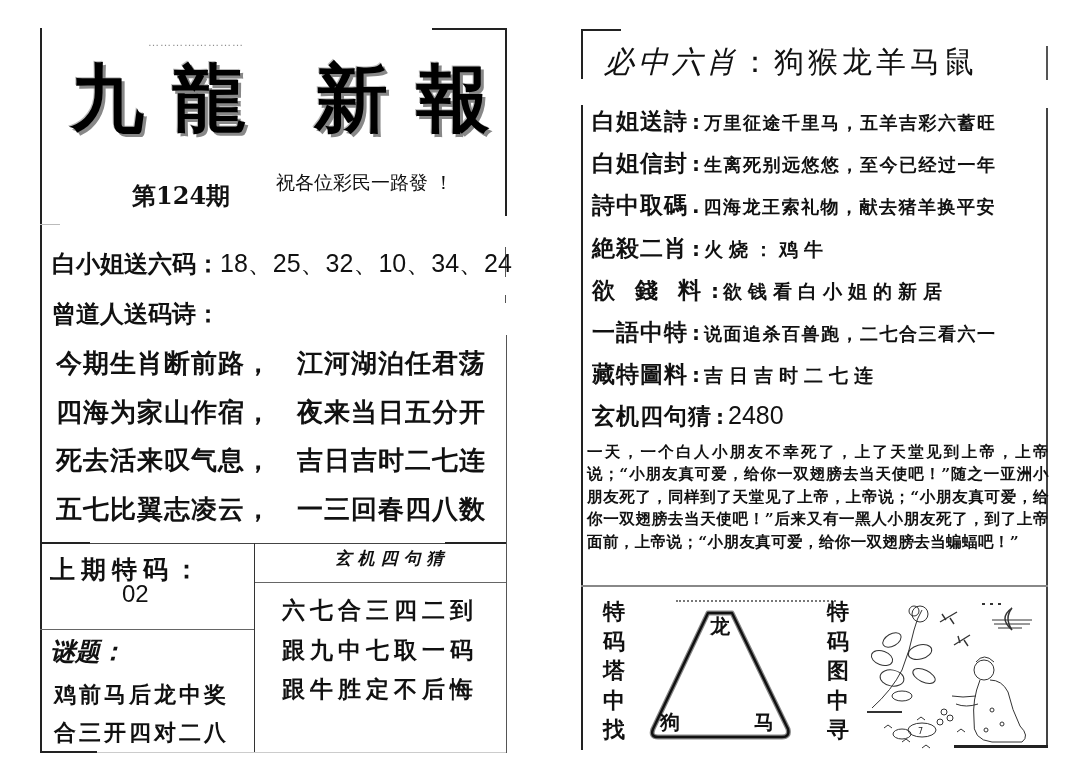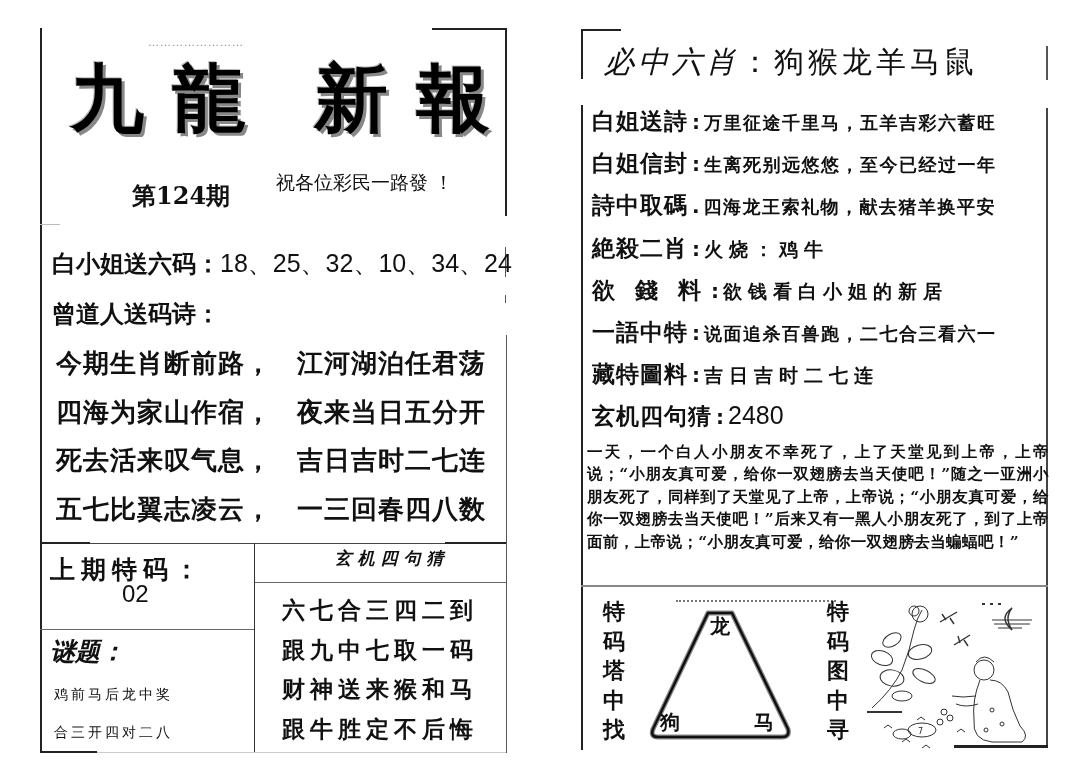--- a/index.html
+++ b/index.html
@@ -27,21 +27,21 @@
     .six-codes .lbl { font-family: "DejaVu Serif", serif; font-weight: 900; font-size: 24px; }
     .six-codes .val { font-family: "Liberation Sans", sans-serif; font-size: 25px; }
     .poem-title { left: 52px; top: 298px; font-family: "DejaVu Serif", serif; font-weight: 900; font-size: 24px; }
 
     .poem { left: 56px; top: 346px; width: 430px; }
     .poem .line { display: flex; justify-content: space-between; height: 48.5px; font-size: 26px; font-family: "DejaVu Serif", serif; font-weight: bold; letter-spacing: 1px; }
 
     .last-code-label { left: 50px; top: 553px; font-family: "DejaVu Serif", serif; font-weight: bold; font-size: 25px; letter-spacing: 6px; }
     .last-code-val { left: 122px; top: 580px; font-family: "Liberation Sans", sans-serif; font-size: 24px; }
     .riddle-label { left: 50px; top: 635px; font-family: "DejaVu Serif", serif; font-style: italic; font-weight: bold; font-size: 25px; }
-    .riddle-lines { left: 54px; top: 675px; font-family: "DejaVu Serif", serif; font-weight: normal; font-size: 14px; letter-spacing: 3px; line-height: 38px; }
+    .riddle-lines { left: 54px; top: 675px; font-family: "DejaVu Serif", serif; font-weight: bold; font-size: 22px; letter-spacing: 3px; line-height: 38px; }
 
     .xuanji-title { left: 282px; top: 547px; width: 220px; font-family: "DejaVu Serif", serif; font-style: italic; font-weight: bold; font-size: 17px; letter-spacing: 6px; text-align: center; }
     .xuanji-lines { left: 282px; top: 590px; font-family: "DejaVu Serif", serif; font-weight: bold; font-size: 23px; letter-spacing: 5px; line-height: 39.5px; }
 
     
     .six-zodiac { left: 604px; top: 42px; font-family: "DejaVu Serif", serif; font-weight: normal; font-size: 30px; white-space: nowrap; letter-spacing: 4px; }
     .six-zodiac .lbl { font-style: italic; }
 
     .right-rows { left: 592px; top: 106px; width: 450px; }
     .row { display: flex; align-items: baseline; height: 42.2px; white-space: nowrap; }
@@ -121,21 +121,20 @@
 <div class="abs riddle-label">谜题：</div>
 <div class="abs riddle-lines">
   <div>鸡前马后龙中奖</div>
   <div>合三开四对二八</div>
 </div>
 
 <div class="abs xuanji-title">玄机四句猜</div>
 <div class="abs xuanji-lines">
   <div>六七合三四二到</div>
   <div>跟九中七取一码</div>
-  <div>财神送来猴和马</div>
   <div>跟牛胜定不后悔</div>
 </div>
 
 <div class="hline" style="left:581px; top:29px; width:40px;"></div>
 <div class="vline" style="left:581px; top:29px; height:50px;"></div>
 <div class="vline" style="left:1046px; top:46px; height:34px; background:#555;"></div>
 <div class="vline" style="left:581px; top:105px; height:645px;"></div>
 <div class="vline" style="left:1046px; top:108px; height:637px; background:#444;"></div>
 <div class="thin-h" style="left:581px; top:585px; width:467px; height:2px; background:#888;"></div>
 <div class="hline" style="left:954px; top:745px; width:94px; height:3px;"></div>

